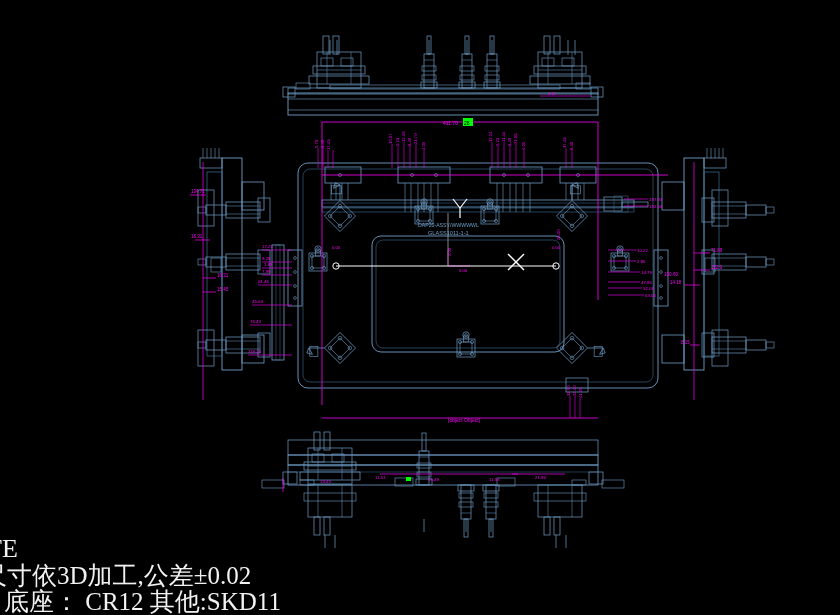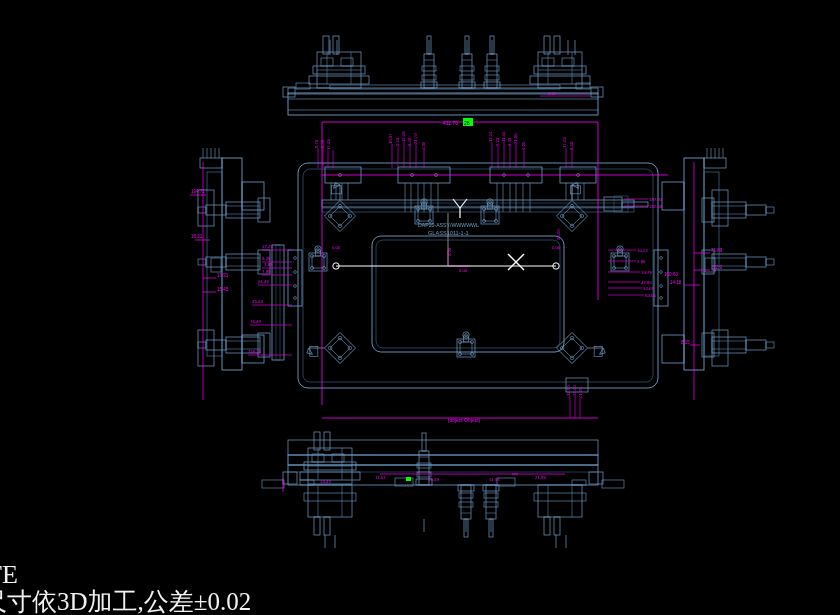--- a/index.html
+++ b/index.html
@@ -491,15 +491,16 @@
 
   <g fill="#6f9fc8" stroke="none">
     <text x="418" y="227" font-size="5.2">DAP20-ASSY/WWWWWL</text>
     <text x="428" y="235" font-size="5.6">GLASS1011-1-1</text>
   </g>
 </svg>
 
 <div class="notes">
   <div class="note-line n0">TE</div>
   <div class="note-line n1">尺寸依3D加工,公差±0.02</div>
+  <div class="note-line n2">底座： CR12 其他:SKD11</div>
 </div>
 
 </div>
 
 </body></html>

